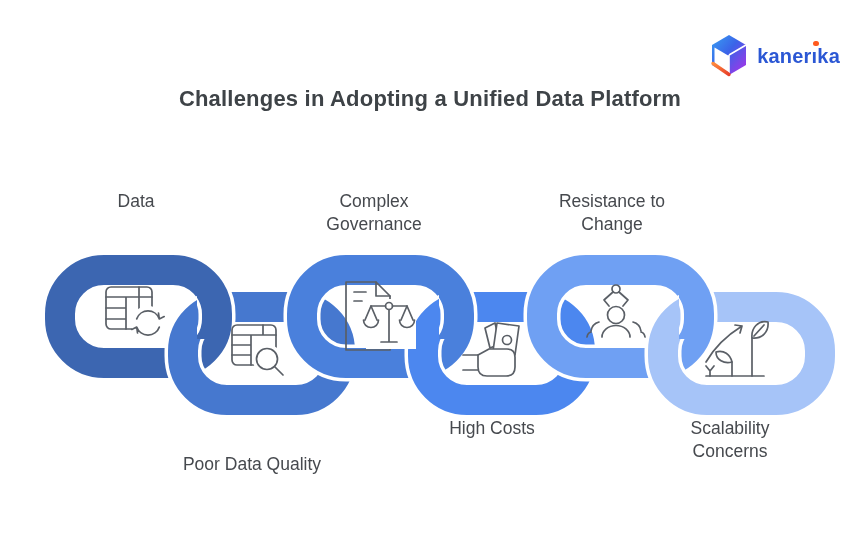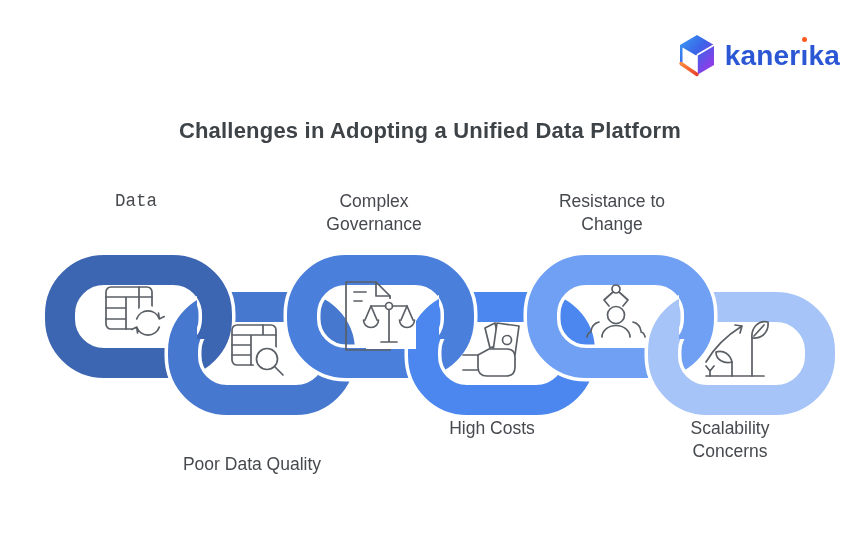--- a/index.html
+++ b/index.html
@@ -2,26 +2,26 @@
 <html><head>
 <meta charset="utf-8">
 <style>
   html,body{margin:0;padding:0;background:#fff;}
   .canvas{
     position:relative;width:860px;height:552px;background:#ffffff;overflow:hidden;
     font-family:"Liberation Sans",sans-serif;
   }
   
   .logo{position:absolute;top:34px;right:20px;display:flex;align-items:center;gap:9px;}
-  .brand{font-size:28px;font-weight:bold;color:#2b57d4;letter-spacing:.2px;line-height:1;}
+  .brand{font-size:20px;font-weight:bold;color:#2b57d4;letter-spacing:.2px;line-height:1;}
   .brand .iwrap{position:relative;display:inline-block;}
   .brand .idot{position:absolute;left:1.5px;top:-5.5px;width:5.5px;height:5.5px;border-radius:50%;background:#ff5a1f;}
   
   .title{position:absolute;top:86px;left:0;width:100%;text-align:center;
-    font-size:22px;font-weight:bold;color:#3e4347;letter-spacing:.2px;margin-top:32px;}
+    font-size:22px;font-weight:bold;color:#3e4347;letter-spacing:.2px;}
   
   .chain{position:absolute;left:0;top:0;}
   
   .lbl{position:absolute;text-align:center;font-size:17.5px;line-height:23px;color:#46494e;}
   .lbl span{display:block;}
 </style>
 </head>
 <body>
 
 <div class="canvas">
@@ -157,21 +157,21 @@
       <path d="M18,24 V-14"></path>
       <path d="M18,-14 C17,-24 24,-32 34,-30 C35,-20 28,-13 18,-14 Z"></path>
       <path d="M20,-16 L30,-27"></path>
       <path d="M-2,24 V10"></path>
       <path d="M-2,10 C-4,2 -10,-2 -18,0 C-18,8 -10,12 -2,10 Z"></path>
       <path d="M-24,24 V19 M-24,19 L-28,14 M-24,19 L-20,14"></path>
       <path d="M-28,10 C-20,-4 -8,-16 8,-26 M8,-26 L1,-27 M8,-26 L6,-19"></path>
     </g>
   </svg>
 
-  <div class="lbl" style="left:51px;top:190px;width:170px;font-family:Liberation Mono, monospace;">
+  <div class="lbl" style="left:51px;top:190px;width:170px;">
     <span>Data</span>
   </div>
   <div class="lbl" style="left:527px;top:190px;width:170px;">
     <span>Resistance to</span>
       <span>Change</span>
   </div>
   <div class="lbl" style="left:289px;top:190px;width:170px;">
     <span>Complex</span>
       <span>Governance</span>
   </div>

